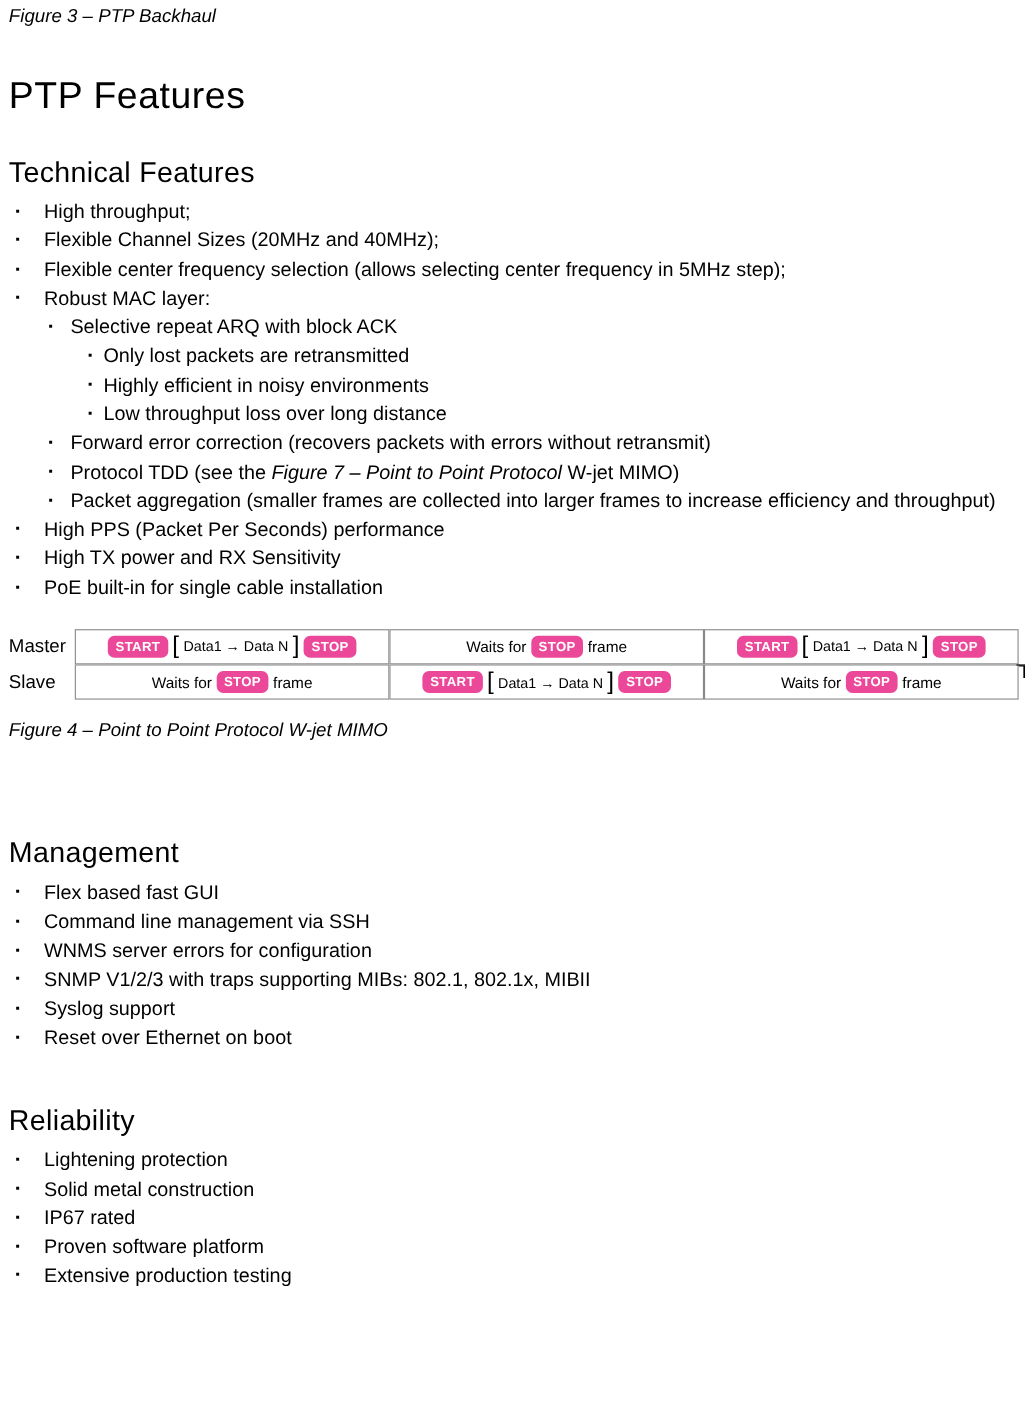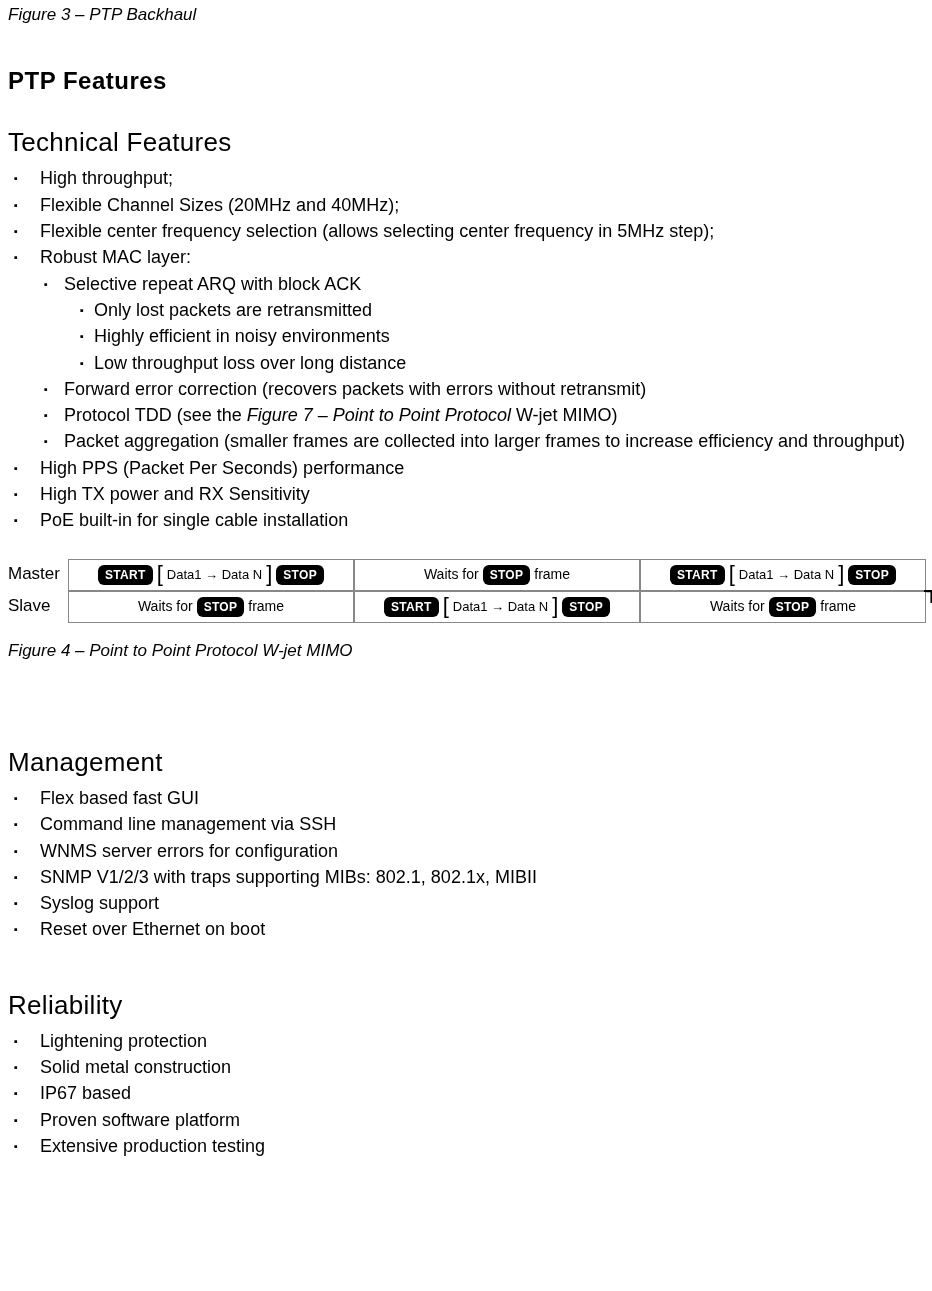--- a/index.html
+++ b/index.html
@@ -10,22 +10,22 @@
     padding: 4px 8px 40px 8px;
     width: 916px;
     line-height: 1.35;
   }
   .fig-caption {
     font-style: italic;
     font-size: 17px;
     margin: 0 0 38px 0;
   }
   h1 {
-    font-size: 24px;
-    font-weight: 700;
+    font-size: 34px;
+    font-weight: 400;
     margin: 0 0 28px 0;
     letter-spacing: 0.5px;
   }
   h2 {
     font-size: 26px;
     font-weight: 400;
     margin: 0 0 6px 0;
     letter-spacing: 0.3px;
   }
   ul.bullets {
@@ -105,21 +105,21 @@
     align-items: center;
     justify-content: center;
     gap: 4px;
     padding: 5px 4px;
     white-space: nowrap;
     background: #fff;
   }
   .pill {
     display: inline-flex;
     align-items: center;
-    background: #000000;
+    background: #ec4899;
     color: #fff;
     border-radius: 6px;
     padding: 2px 7px;
     font-size: 12px;
     font-weight: bold;
     letter-spacing: 0.3px;
   }
   .bracket {
     font-size: 22px;
     line-height: 12px;
@@ -254,16 +254,16 @@
   <li>Syslog support</li>
   <li>Reset over Ethernet on boot</li>
 </ul>
 
 <div class="section-gap"></div>
 
 <h2>Reliability</h2>
 <ul class="bullets">
   <li>Lightening protection</li>
   <li>Solid metal construction</li>
-  <li>IP67 based</li>
+  <li>IP67 rated</li>
   <li>Proven software platform</li>
   <li>Extensive production testing</li>
 </ul>
 
 </body></html>

